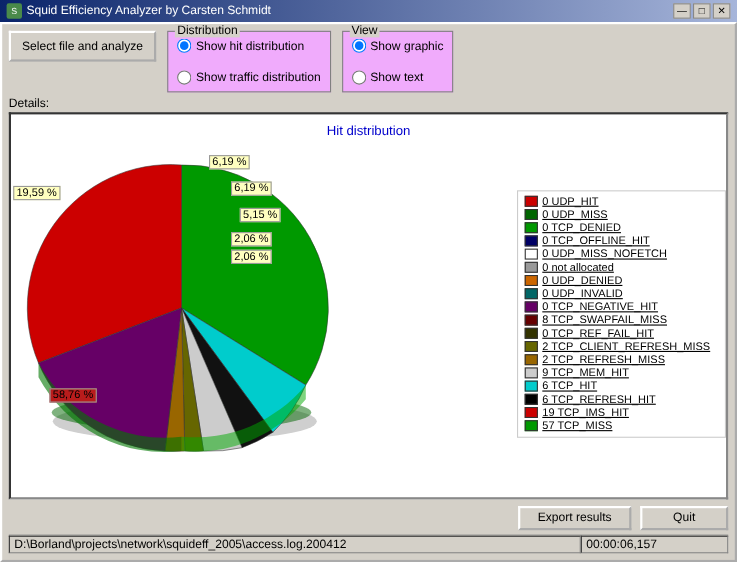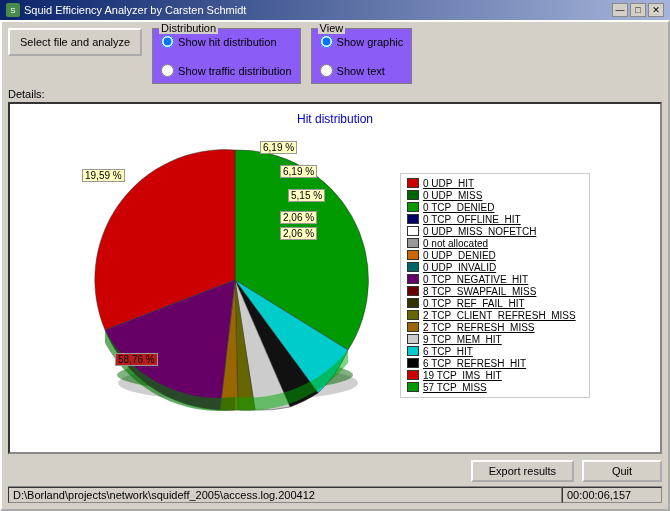--- a/index.html
+++ b/index.html
@@ -64,21 +64,21 @@
       padding: 4px 10px;
       font-size: 11px;
       cursor: pointer;
       min-width: 120px;
       height: 28px;
     }
     .groupbox {
       border: 1px solid #808080;
       padding: 2px 8px 6px 8px;
       position: relative;
-      background: #8b5cf6;
+      background: #f0abfc;
     }
     .groupbox-legend {
       position: absolute;
       top: -7px;
       left: 6px;
       background: #d4d0c8;
       padding: 0 2px;
       font-size: 11px;
     }
     .radio-group {
@@ -108,21 +108,21 @@
     .chart-title {
       text-align: center;
       color: #0000cc;
       font-size: 12px;
       margin-top: 8px;
       font-weight: normal;
     }
     .chart-container {
       display: flex;
       align-items: center;
-      justify-content: center;
+      justify-content: space-between;
       height: calc(100% - 30px);
       position: relative;
     }
     .pie-wrapper {
       position: relative;
       width: 320px;
       height: 300px;
     }
     svg.pie-chart {
       position: absolute;
@@ -172,21 +172,21 @@
       margin-top: 2px;
     }
     .status-left {
       flex: 1;
       border: 1px inset #888;
       padding: 1px 4px;
       font-size: 11px;
       background: #d4d0c8;
     }
     .status-right {
-      width: 100px;
+      width: 134px;
       border: 1px inset #888;
       padding: 1px 4px;
       font-size: 11px;
       background: #d4d0c8;
     }
   </style>
 </head>
 <body>
 
 <div class="title-bar">

